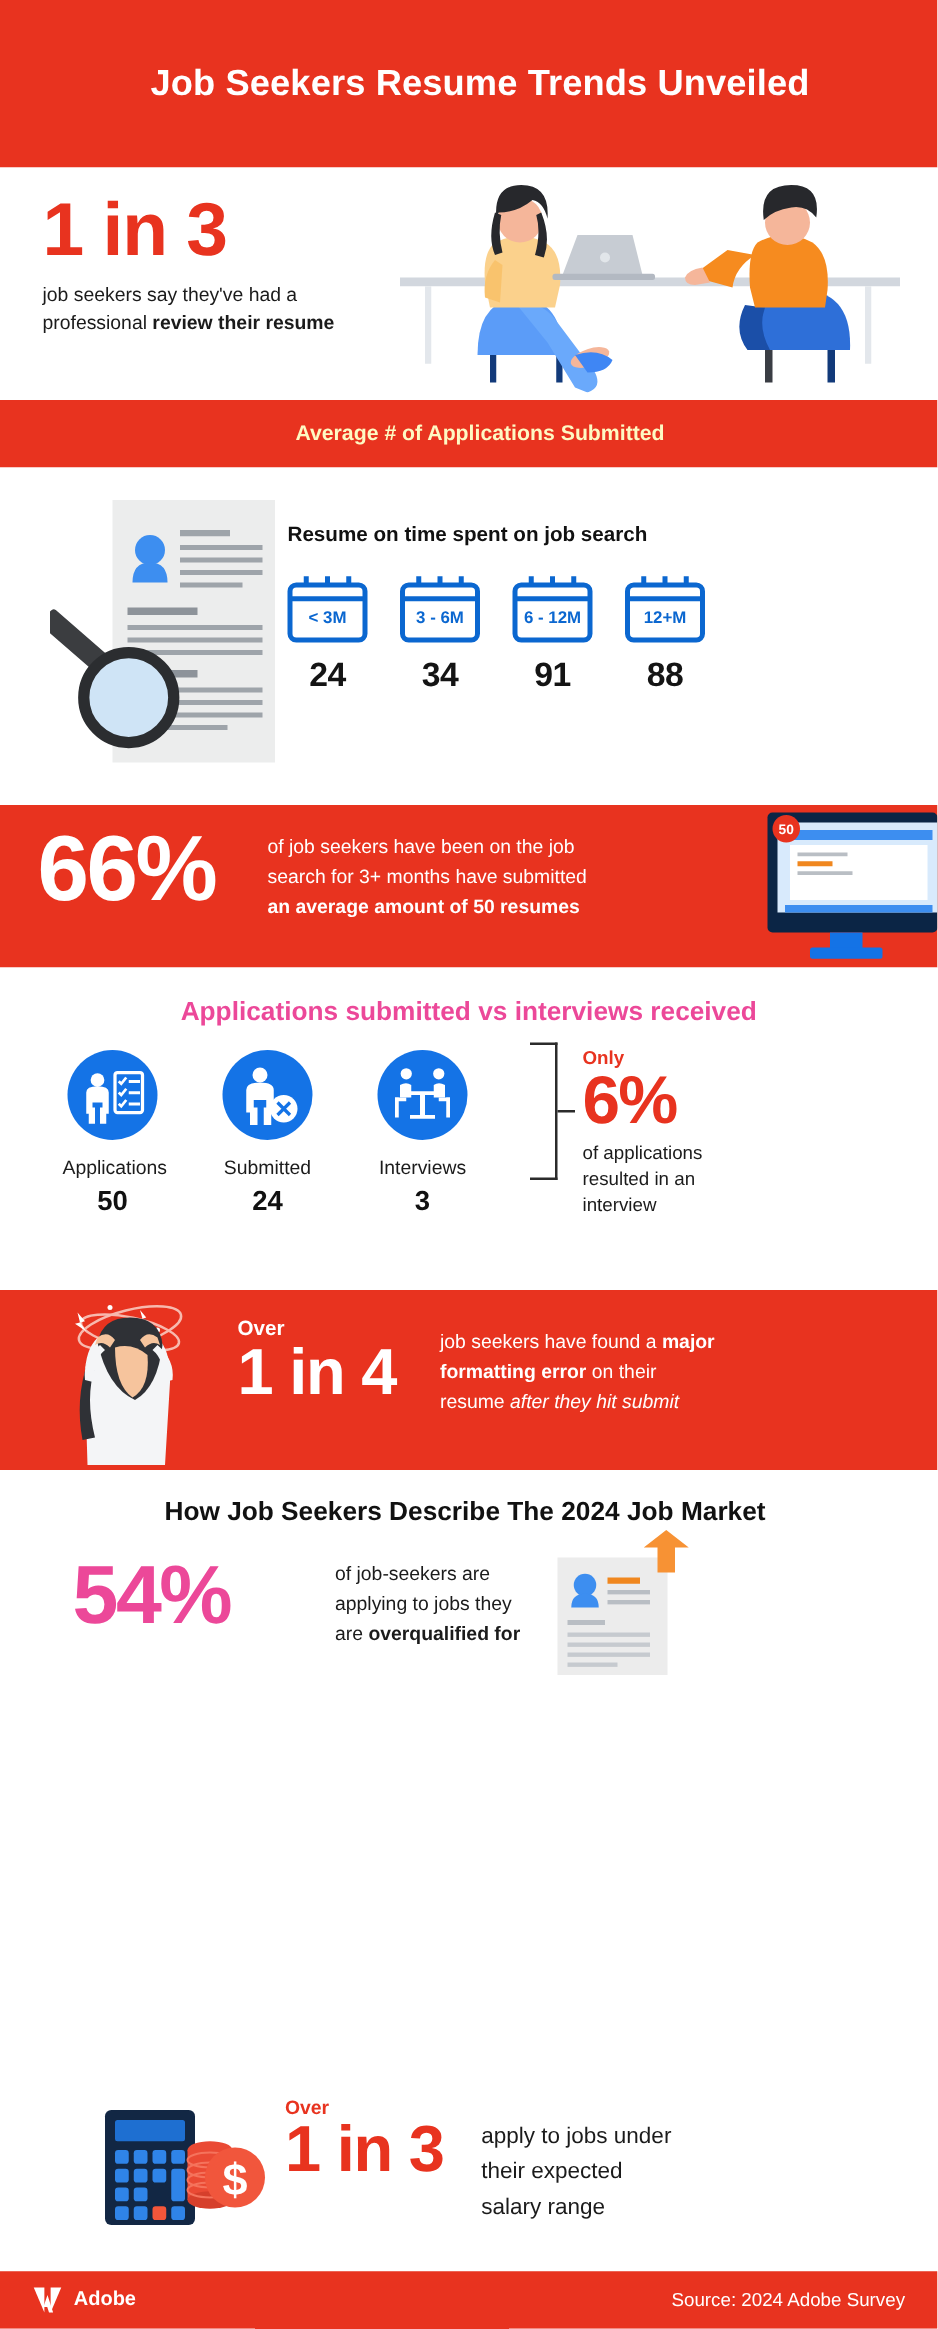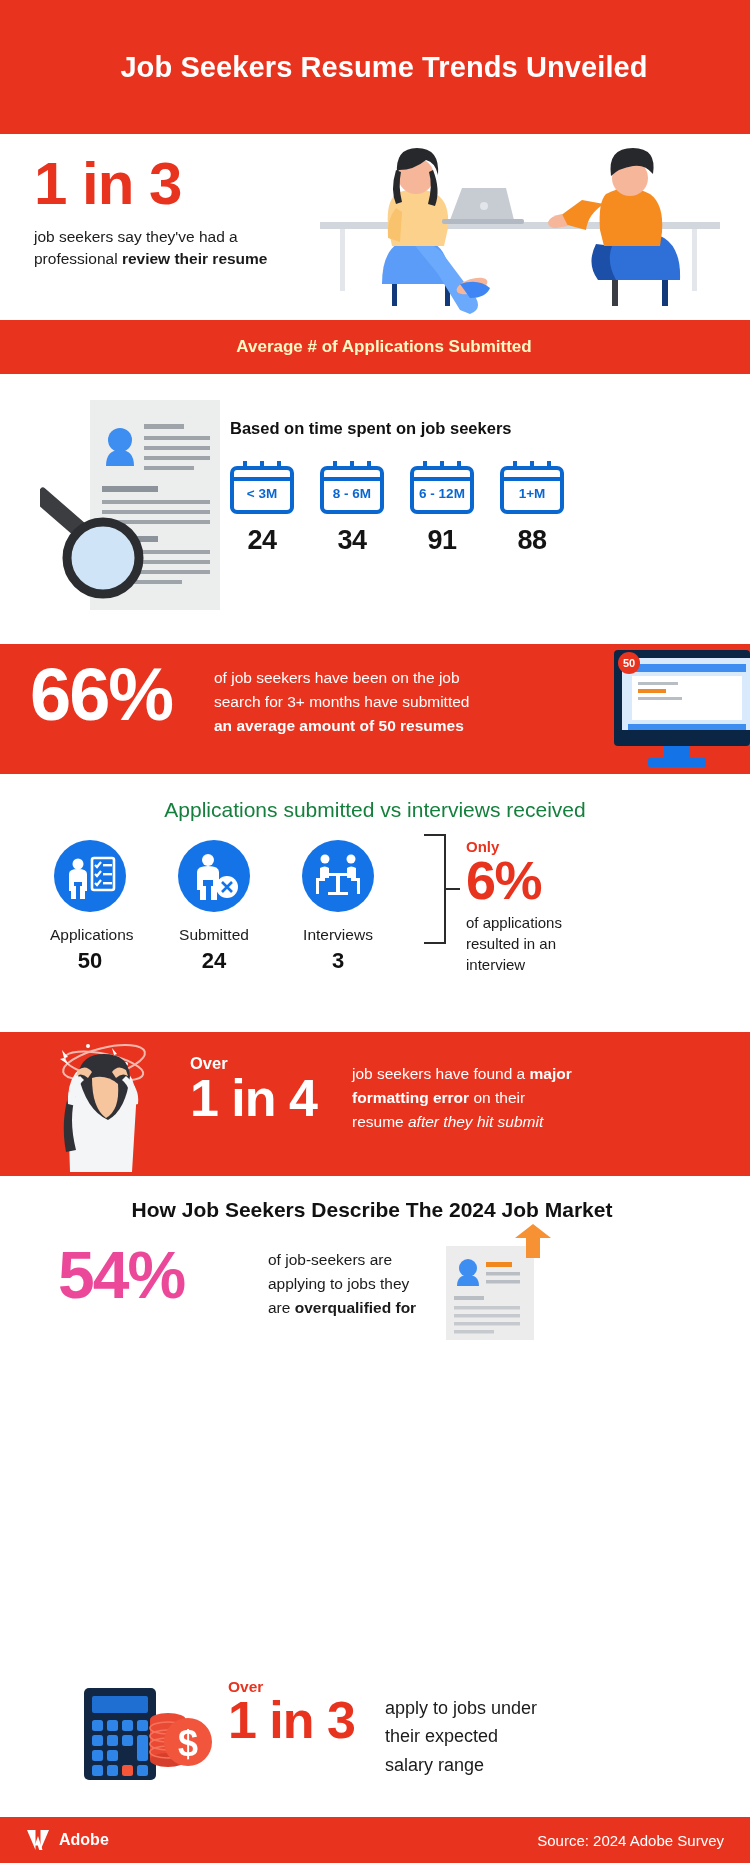--- a/index.html
+++ b/index.html
@@ -52,21 +52,21 @@
   .cal-value { font-size:27px; font-weight:bold; color:#141414; margin-top:10px; letter-spacing:-.5px;}
 
   
   #band-66 { height: 130px; position:relative; }
   #b66-num { position:absolute; left:30px; top:14px; font-size:74px; font-weight:bold; color:#fff; line-height:1; letter-spacing:-2px;}
   #b66-text { position:absolute; left:214px; top:22px; width:300px; color:#fff; font-size:15.5px; line-height:1.55; }
   #monitor-art { position:absolute; right:0px; top:-10px; width:146px; height:140px; }
 
   
   #sec-apps { height:258px; position:relative; background:#fff; }
-  #apps-title { position:absolute; top:24px; left:0; width:750px; text-align:center; font-size:21px; font-weight:normal; color:#15803d; }
+  #apps-title { position:absolute; top:24px; left:0; width:750px; text-align:center; font-size:21px; font-weight:bold; color:#ec4899; }
   #apps-row { position:absolute; top:66px; left:50px; display:flex; gap:44px; }
   .apps-item { width:80px; text-align:center; }
   .circ { width:72px; height:72px; border-radius:50%; background:#1473e6; margin:0 auto; position:relative; }
   .apps-lab { margin-top:14px; font-size:15.5px; color:#1b1b1b; white-space:nowrap; }
   .apps-val { margin-top:4px; font-size:22px; font-weight:bold; color:#111; }
   #bracket { position:absolute; left:424px; top:60px; width:22px; height:110px;
              border:2.5px solid #2b2b2b; border-left:none; }
   #bracket-stub { position:absolute; left:446px; top:114px; width:14px; border-top:2.5px solid #2b2b2b; }
   #only-block { position:absolute; left:466px; top:64px; width:150px; }
   #only-lab { font-size:15px; font-weight:bold; color:#e8331f; }
@@ -173,21 +173,21 @@
     <rect x="62" y="128" width="108" height="4" fill="#9ea4aa"></rect>
     <rect x="62" y="144" width="56" height="6" fill="#8d939a"></rect>
     <rect x="62" y="158" width="108" height="4" fill="#9ea4aa"></rect>
     <rect x="62" y="168" width="108" height="4" fill="#9ea4aa"></rect>
     <rect x="62" y="178" width="108" height="4" fill="#9ea4aa"></rect>
     <rect x="62" y="188" width="80" height="4" fill="#9ea4aa"></rect>
 
     <rect x="-10" y="112" width="62" height="17" rx="3" fill="#3b3d40" transform="rotate(41 20 120)"></rect>
     <circle cx="63" cy="166" r="36" fill="#cfe4f6" stroke="#2b2d30" stroke-width="9"></circle>
   </svg>
-  <div id="time-title">Based on time spent on job seekers</div>
+  <div id="time-title">Resume on time spent on job search</div>
   <div id="cal-row">
 
     <div class="cal-item">
       <div class="cal-box">
         <svg viewBox="0 0 68 56" width="68" height="56">
           <line x1="17" y1="2" x2="17" y2="16" stroke="#0b67d0" stroke-width="4"></line>
           <line x1="34" y1="2" x2="34" y2="16" stroke="#0b67d0" stroke-width="4"></line>
           <line x1="51" y1="2" x2="51" y2="16" stroke="#0b67d0" stroke-width="4"></line>
           <rect x="4" y="9" width="60" height="44" rx="5" fill="#fff" stroke="#0b67d0" stroke-width="4"></rect>
           <line x1="4" y1="20" x2="64" y2="20" stroke="#0b67d0" stroke-width="4"></line>
@@ -199,21 +199,21 @@
 
     <div class="cal-item">
       <div class="cal-box">
         <svg viewBox="0 0 68 56" width="68" height="56">
           <line x1="17" y1="2" x2="17" y2="16" stroke="#0b67d0" stroke-width="4"></line>
           <line x1="34" y1="2" x2="34" y2="16" stroke="#0b67d0" stroke-width="4"></line>
           <line x1="51" y1="2" x2="51" y2="16" stroke="#0b67d0" stroke-width="4"></line>
           <rect x="4" y="9" width="60" height="44" rx="5" fill="#fff" stroke="#0b67d0" stroke-width="4"></rect>
           <line x1="4" y1="20" x2="64" y2="20" stroke="#0b67d0" stroke-width="4"></line>
         </svg>
-        <div class="cal-label">8 - 6M</div>
+        <div class="cal-label">3 - 6M</div>
       </div>
       <div class="cal-value">34</div>
     </div>
 
     <div class="cal-item">
       <div class="cal-box">
         <svg viewBox="0 0 68 56" width="68" height="56">
           <line x1="17" y1="2" x2="17" y2="16" stroke="#0b67d0" stroke-width="4"></line>
           <line x1="34" y1="2" x2="34" y2="16" stroke="#0b67d0" stroke-width="4"></line>
           <line x1="51" y1="2" x2="51" y2="16" stroke="#0b67d0" stroke-width="4"></line>
@@ -227,21 +227,21 @@
 
     <div class="cal-item">
       <div class="cal-box">
         <svg viewBox="0 0 68 56" width="68" height="56">
           <line x1="17" y1="2" x2="17" y2="16" stroke="#0b67d0" stroke-width="4"></line>
           <line x1="34" y1="2" x2="34" y2="16" stroke="#0b67d0" stroke-width="4"></line>
           <line x1="51" y1="2" x2="51" y2="16" stroke="#0b67d0" stroke-width="4"></line>
           <rect x="4" y="9" width="60" height="44" rx="5" fill="#fff" stroke="#0b67d0" stroke-width="4"></rect>
           <line x1="4" y1="20" x2="64" y2="20" stroke="#0b67d0" stroke-width="4"></line>
         </svg>
-        <div class="cal-label">1+M</div>
+        <div class="cal-label">12+M</div>
       </div>
       <div class="cal-value">88</div>
     </div>
 
   </div>
 </section>
 
 <div id="band-66" class="red-band">
   <div id="b66-num">66%</div>
   <div id="b66-text">

